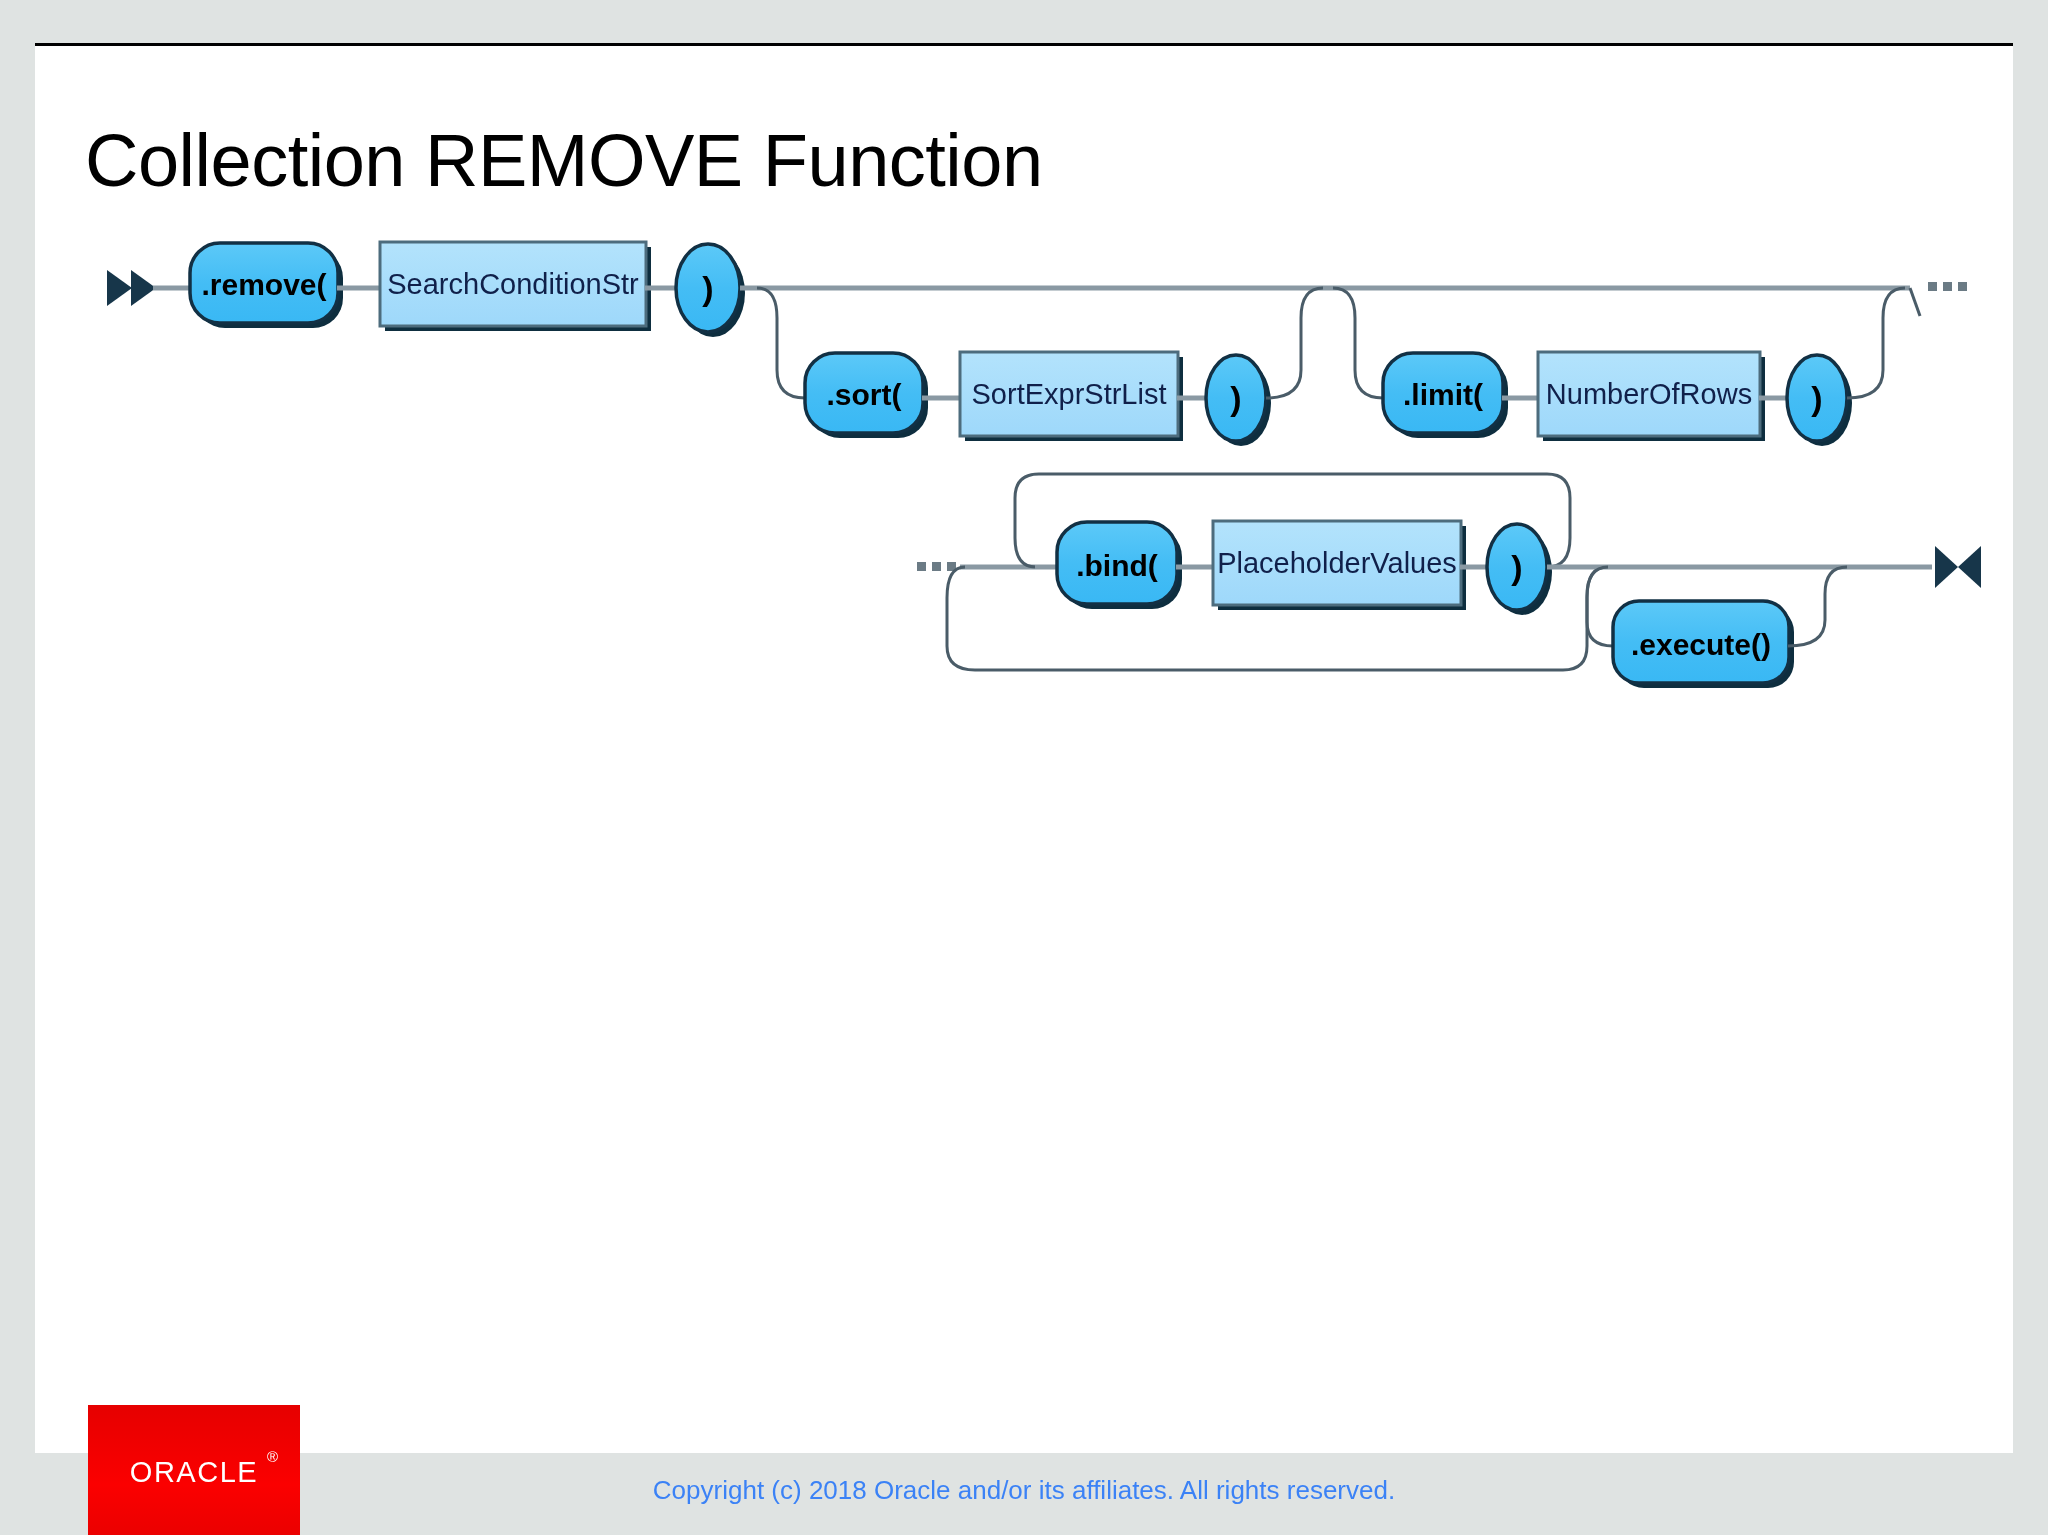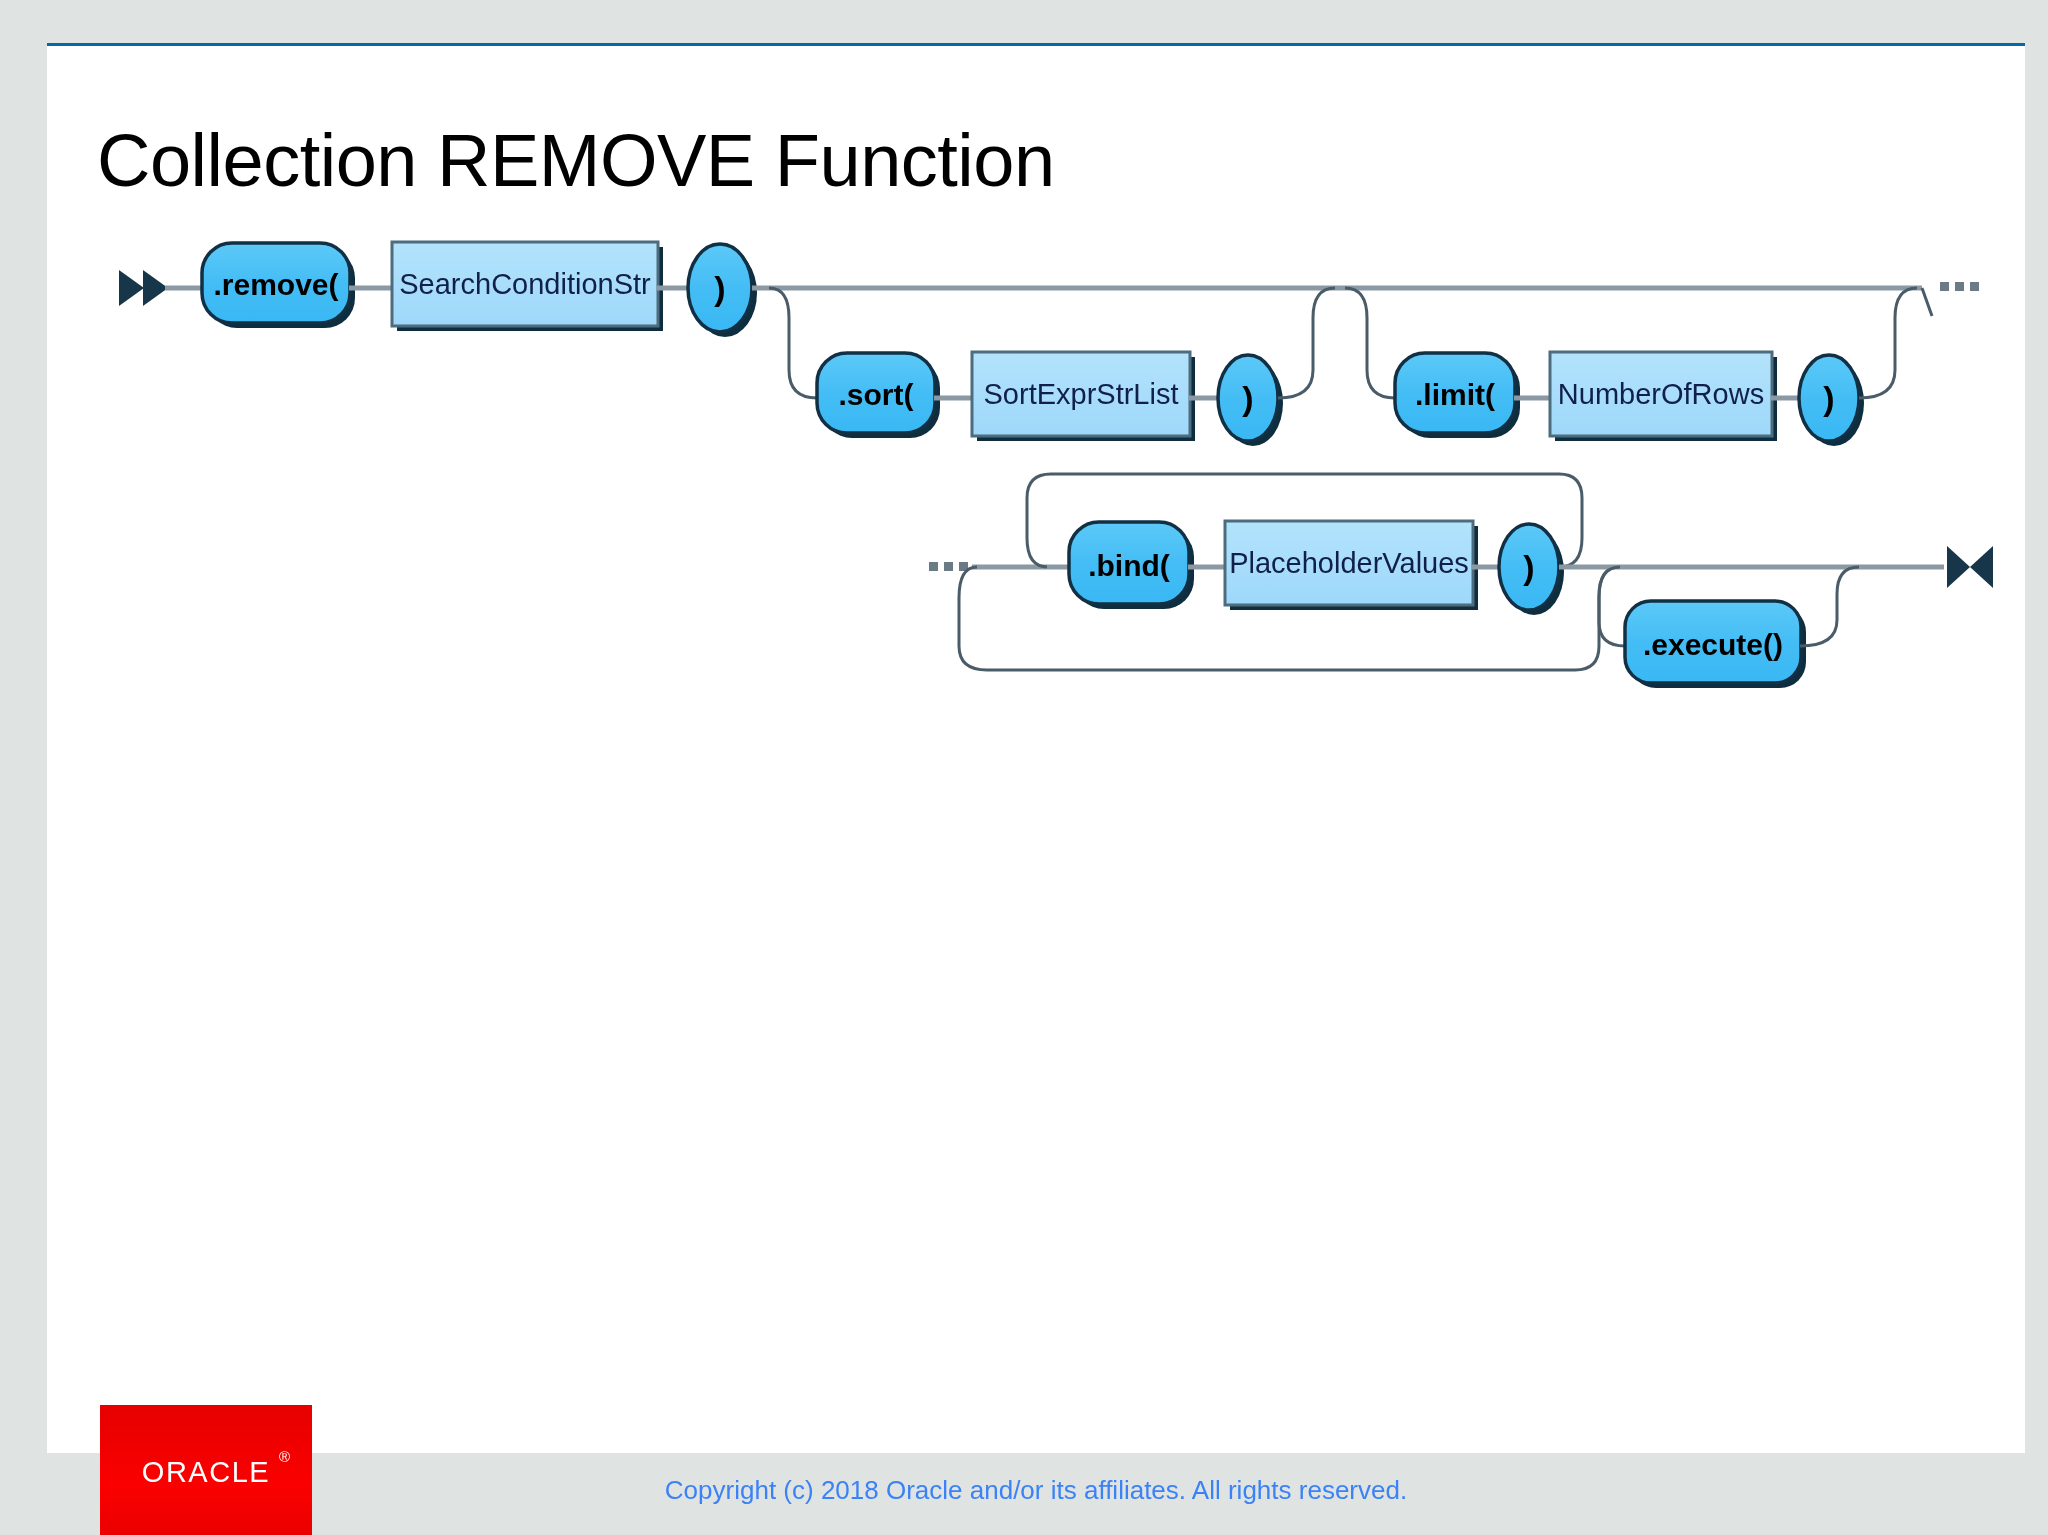--- a/index.html
+++ b/index.html
@@ -12,24 +12,24 @@
     overflow: hidden;
   }
   #slide-frame {
     position: absolute;
     left: 0; top: 0;
     width: 2048px; height: 1535px;
     background: #dfe3e2;
   }
   #slide {
     position: absolute;
-    left: 47px; top: 43px;
+    left: 35px; top: 43px;
     width: 1978px; height: 1492px;
     background: #ffffff;
-    border-top: 3px solid #0369a1;
+    border-top: 3px solid #000000;
     overflow: hidden;
   }
   #slide-title {
     position: absolute;
     left: 50px;
     top: 22px;
     font-family: "Liberation Sans", sans-serif;
     font-size: 74px;
     font-weight: 400;
     color: #000000;

